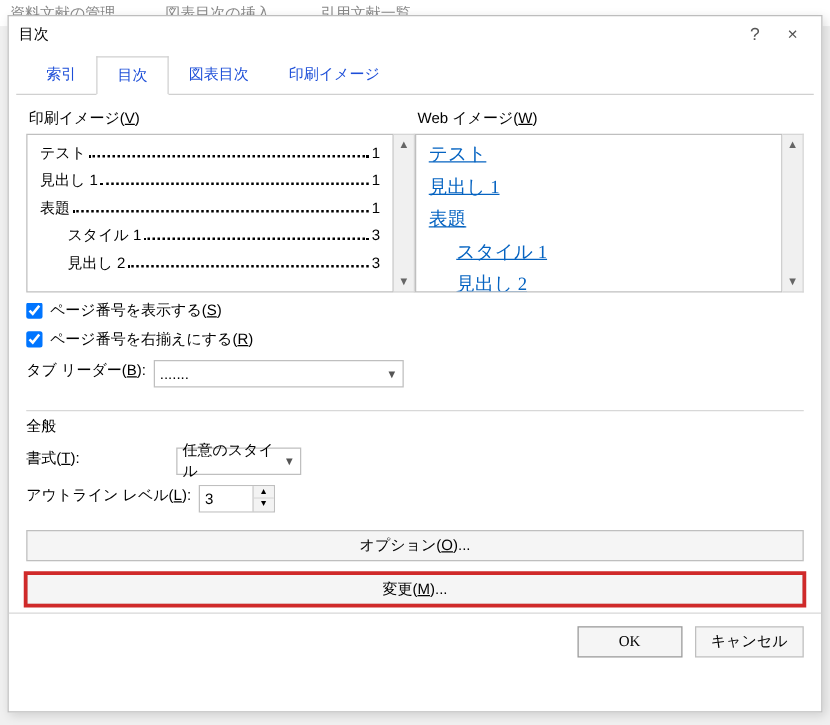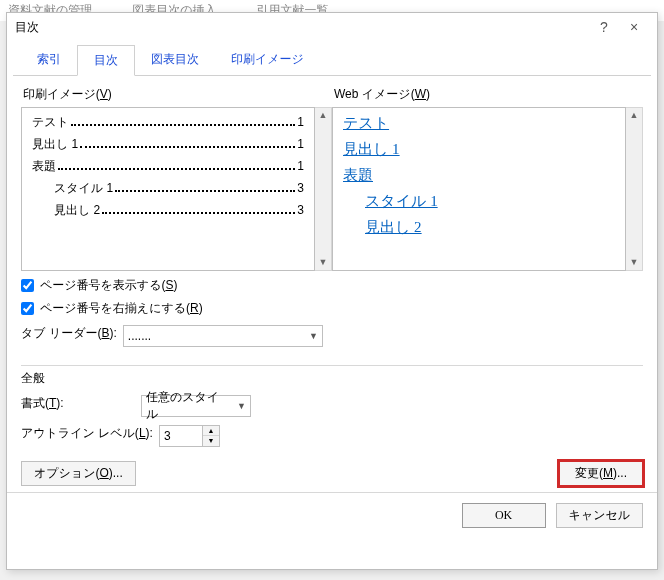--- a/index.html
+++ b/index.html
@@ -11,21 +11,21 @@
 .titlebar .btn { width:30px; text-align:center; font-size:14px; color:#555; cursor:default; }
 .tabs { display:flex; padding:4px 8px 0 8px; border-bottom:1px solid #d0d0d0; margin:0 6px; }
 .tab { padding:6px 16px 6px 16px; color:#1d4ed8; cursor:default; }
 .tab.active { border:1px solid #d0d0d0; border-bottom:1px solid #fff; background:#fff; margin-bottom:-1px; }
 .body { padding:8px 14px 0 14px; }
 .row-top { display:flex; }
 .col { flex:1; }
 .col-label { margin:2px 0 4px 2px; }
 .u { text-decoration:underline; }
 .preview-wrap { display:flex; }
-.preview { border:1px solid #bfbfbf; background:#fff; height:164px; flex:1; padding:6px 10px; overflow:hidden; font-family:"MS Mincho","Yu Mincho",serif; font-size:15px; }
+.preview { border:1px solid #bfbfbf; background:#fff; height:127px; flex:1; padding:6px 10px; overflow:hidden; font-family:"MS Mincho","Yu Mincho",serif; font-size:15px; }
 .scroll-track { width:17px; background:#f0f0f0; border:1px solid #d6d6d6; border-left:none; display:flex; flex-direction:column; align-items:center; padding:3px 0; }
 .scroll-arrow { color:#666; font-size:9px; line-height:1; }
 .toc-line { display:flex; align-items:baseline; margin-bottom:5px; }
 .toc-text { white-space:nowrap; }
 .toc-dots { flex:1; border-bottom:2px dotted #000; margin:0 2px 3px 2px; height:0; }
 .toc-page { white-space:nowrap; }
 .indent1 { padding-left:22px; }
 .web-line { margin-bottom:7px; color:#0563c1; text-decoration:underline; font-family:"MS Mincho","Yu Mincho",serif; font-size:15px; }
 .web-line.indent1 { padding-left:22px; }
 .checkbox-row { display:flex; align-items:center; margin:6px 0 2px 0; gap:4px; }
@@ -35,21 +35,21 @@
 select, .combo { border:1px solid #bfbfbf; background:#fff; height:22px; padding:1px 4px; }
 .combo { display:inline-flex; align-items:center; justify-content:space-between; }
 .combo .arrow { color:#555; font-size:9px; padding-left:6px; }
 .divider { border-top:1px solid #d8d8d8; margin:10px 0 4px 0; }
 .section-title { margin:4px 0 6px 0; }
 .spinner { display:inline-flex; border:1px solid #bfbfbf; height:22px; }
 .spinner input { border:none; width:42px; padding:0 4px; outline:none; }
 .spinner .sp-btns { display:flex; flex-direction:column; border-left:1px solid #bfbfbf; }
 .spinner .sp-btn { width:16px; height:10px; font-size:7px; line-height:10px; text-align:center; background:#f3f3f3; border-bottom:1px solid #d6d6d6; }
 .spinner .sp-btn:last-child { border-bottom:none; }
-.footer-top { display:flex; justify-content:space-between; gap:10px; padding:6px 14px; }
+.footer-top { display:flex; justify-content:space-between; gap:10px; padding:6px 14px;flex-direction:column; }
 .footer-bot { display:flex; justify-content:flex-end; gap:10px; padding:10px 14px 14px 14px; border-top:1px solid #d8d8d8; margin:0; }
 .btn-std { min-width:84px; height:25px; border:1px solid #bfbfbf; background:#f5f5f5; padding:0 12px; text-align:center; line-height:23px; cursor:default; }
 .btn-std.primary { border:1px solid #999;font-family:Liberation Serif, serif; }
 .highlight { outline:3px solid #d02a2a; outline-offset:-1px; }
 </style>
 </head>
 <body>
 
 <div class="bg-hint">
   <span>資料文献の管理</span>
@@ -147,21 +147,21 @@
           </div>
         </div>
       </div>
     </div>
 
     <div class="divider"></div>
     <div class="section-title">全般</div>
 
     <div class="form-row">
       <label style="min-width:114px"><span>書式(</span><span class="u">T</span><span>):</span></label>
-      <div class="combo" style="width:110px">
+      <div class="combo" style="width:100px">
         <span>任意のスタイル</span>
           <span class="arrow">▼</span>
       </div>
     </div>
 
     <div class="form-row">
       <label style="min-width:114px"><span>アウトライン レベル(</span><span class="u">L</span><span>):</span></label>
       <div class="spinner">
         <input value="3" style="">
         <div class="sp-btns">

